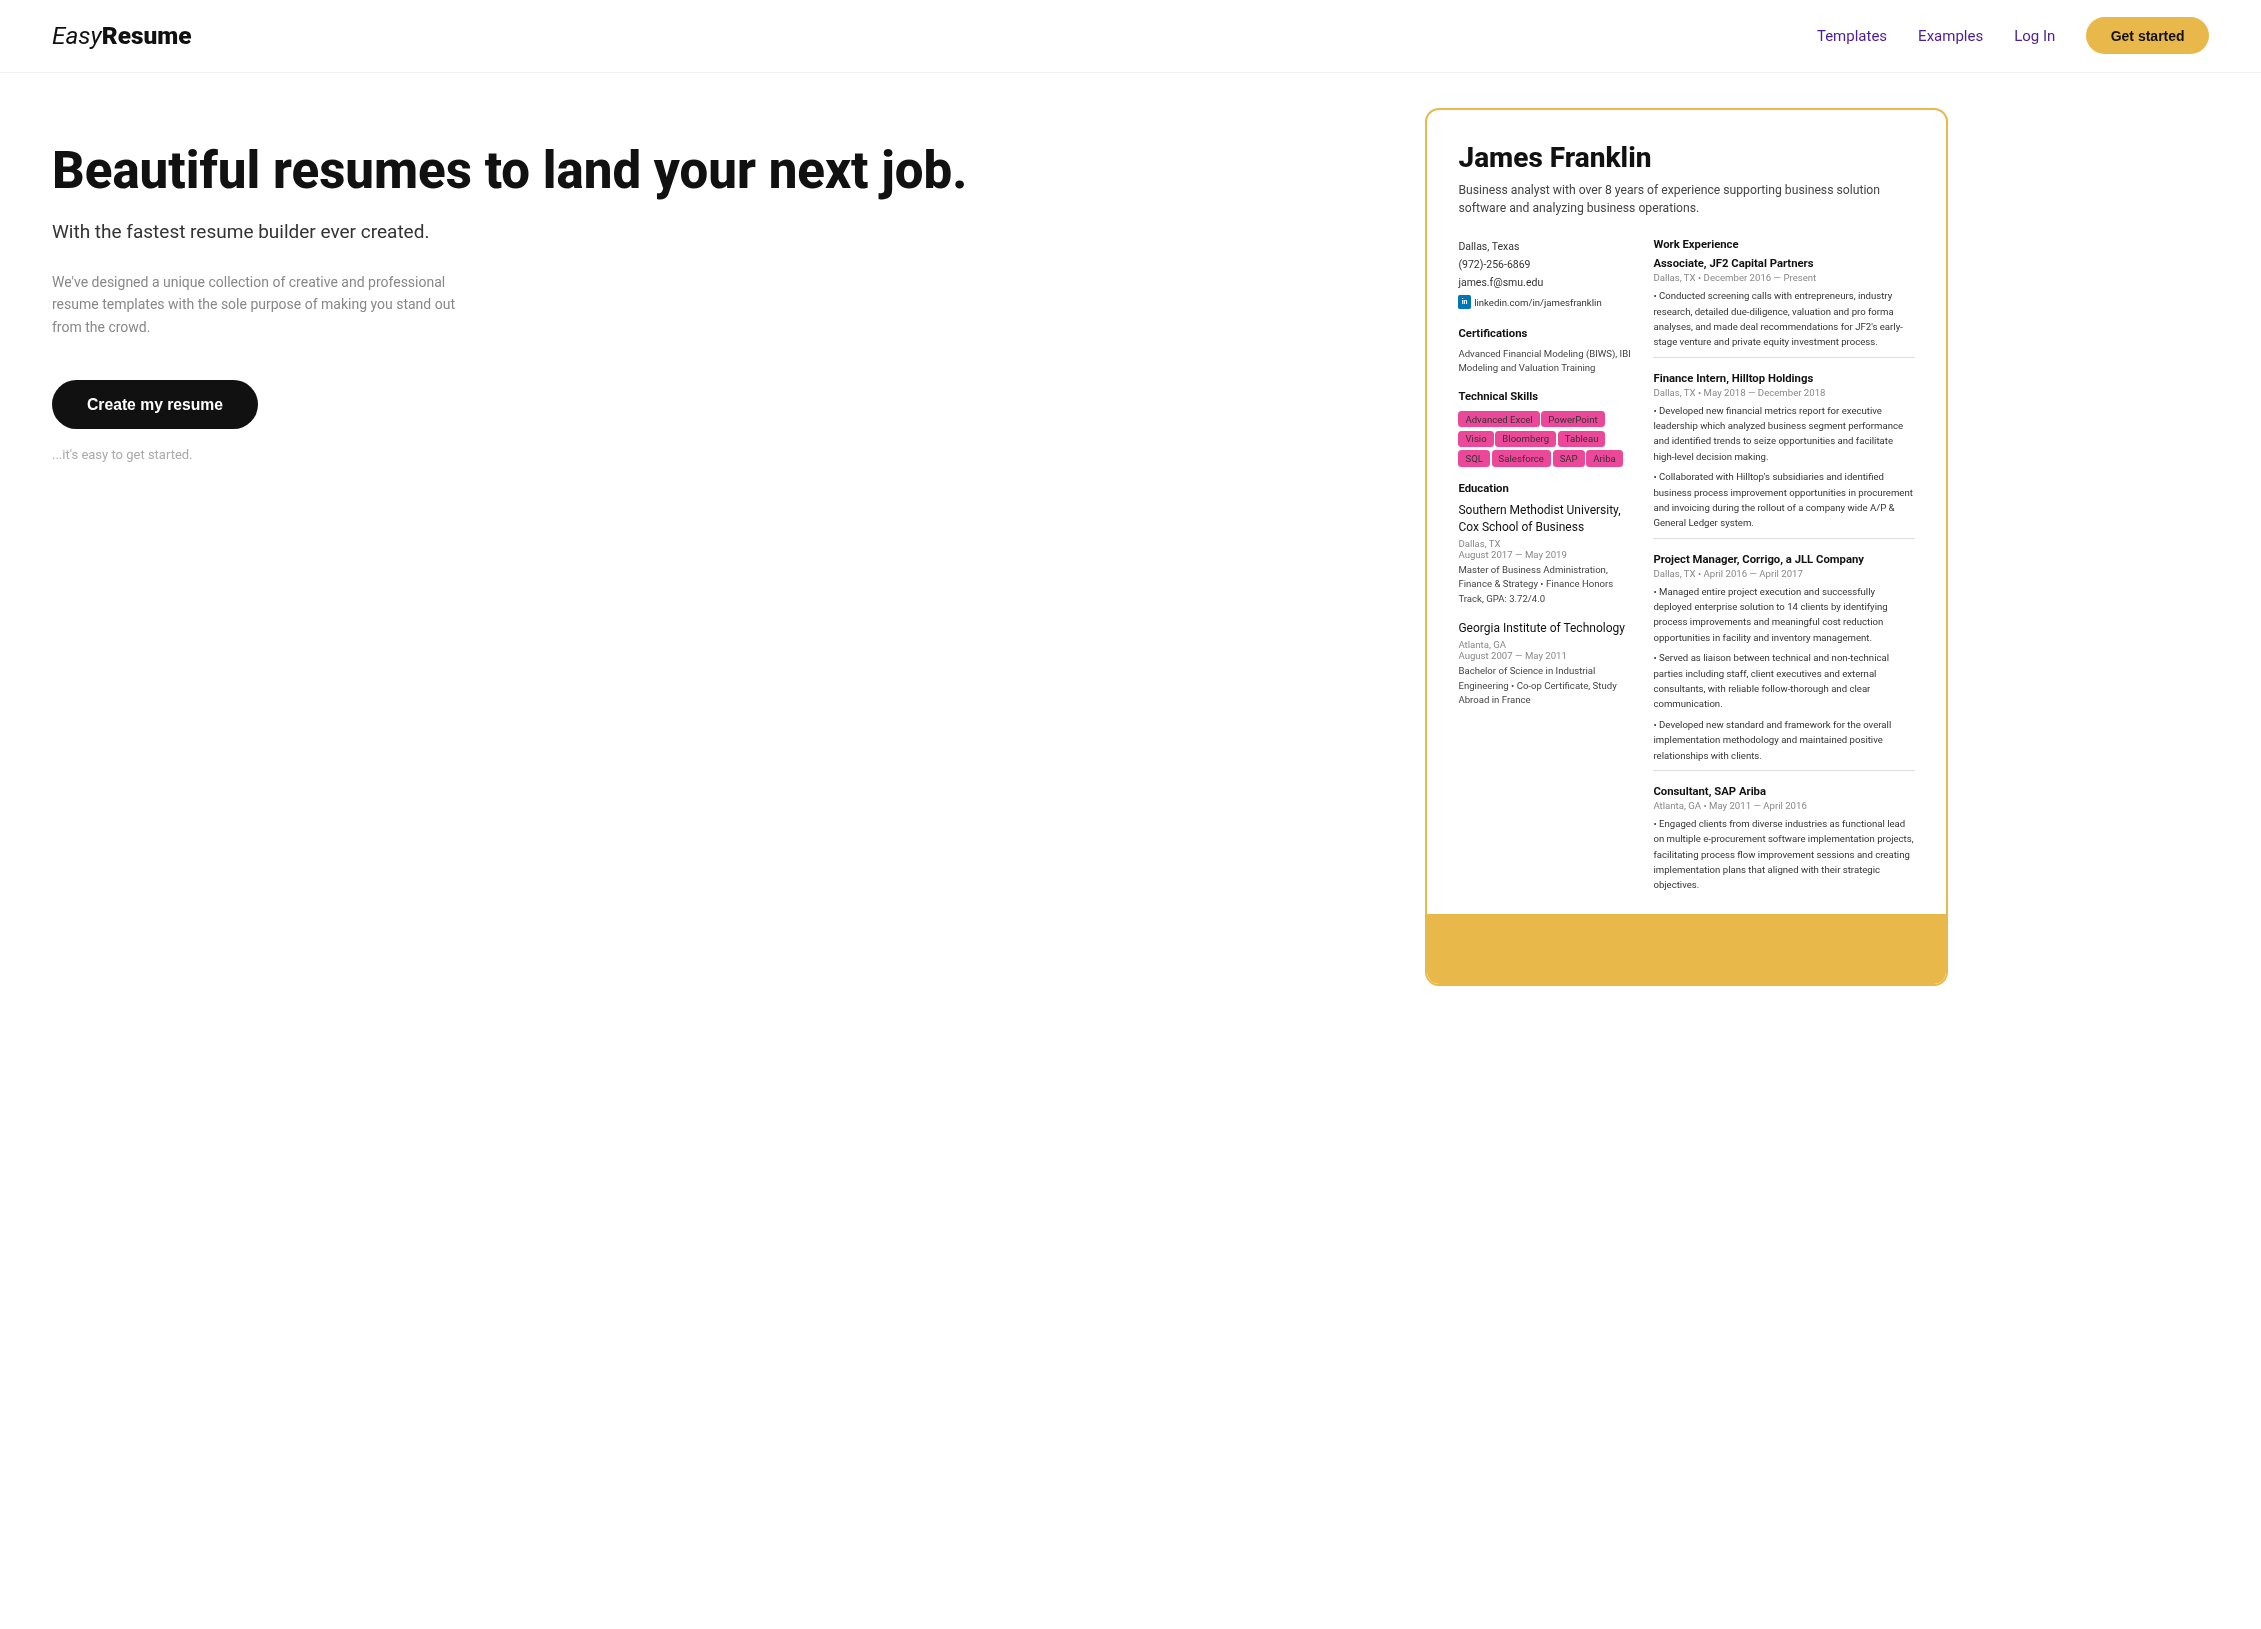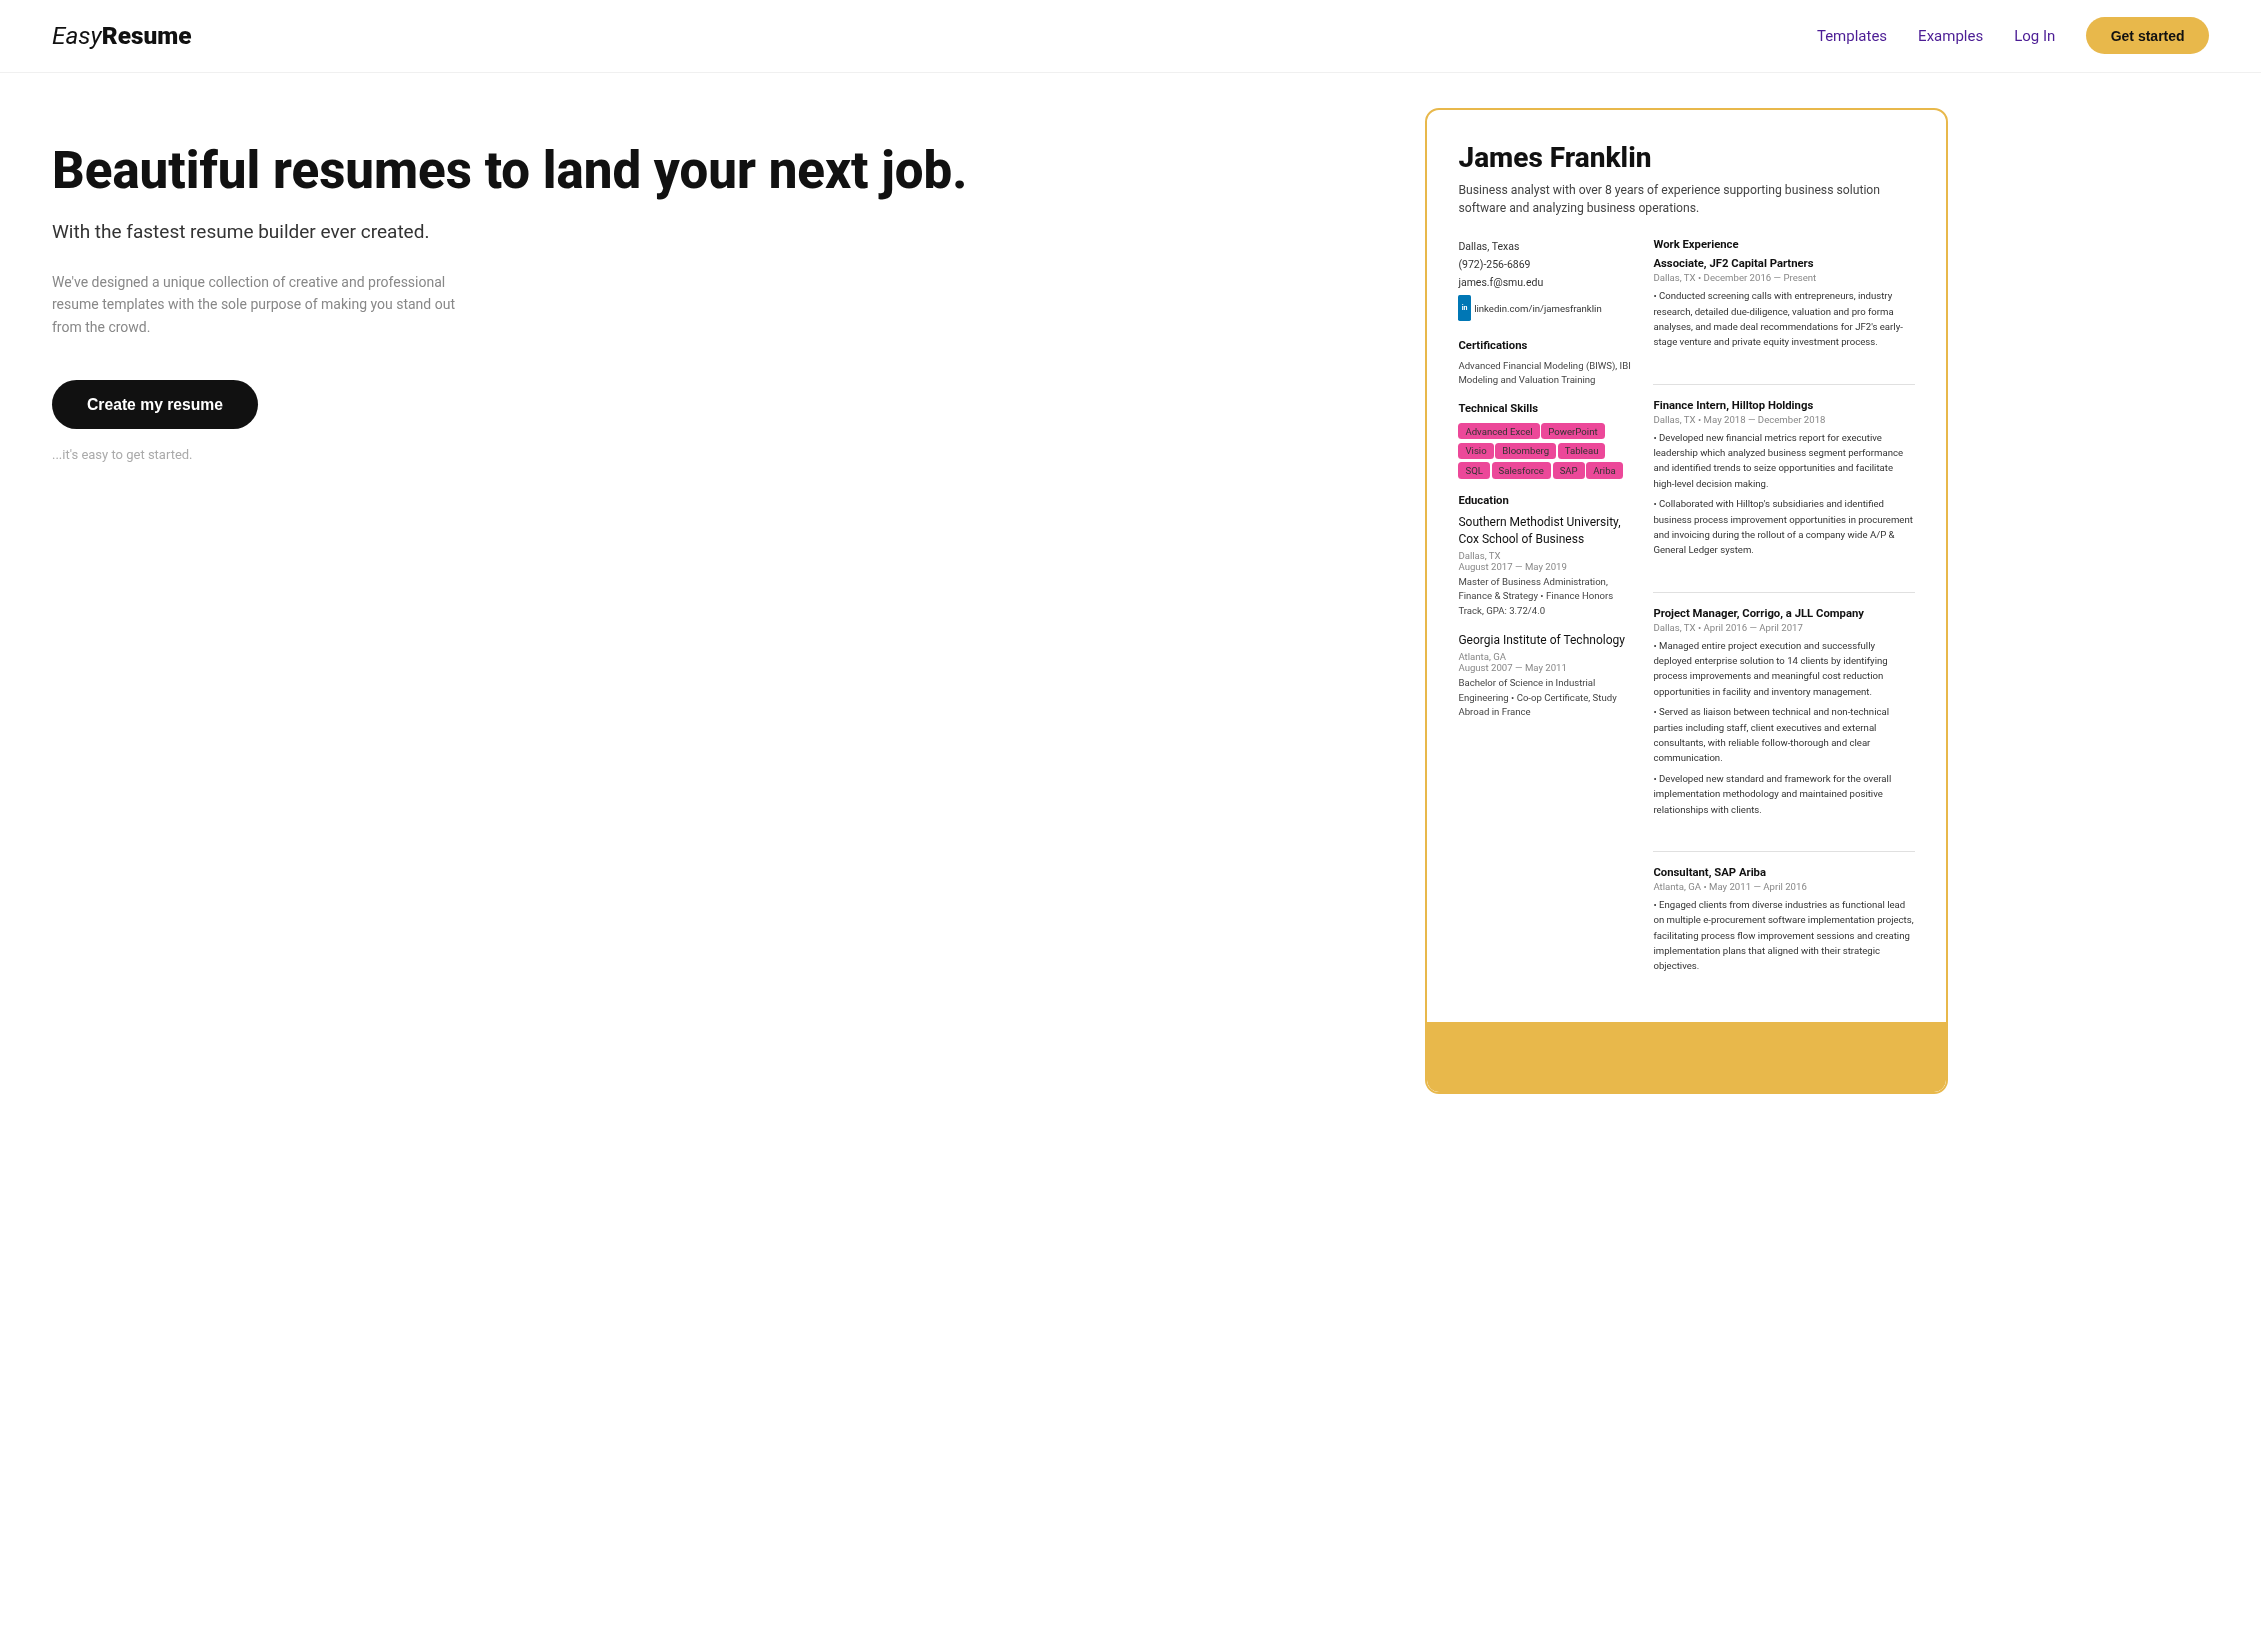--- a/index.html
+++ b/index.html
@@ -63,21 +63,21 @@
     .resume-tagline { font-size: 12.2px; color: #444; line-height: 1.5; margin-bottom: 21px; max-width: 454px; }
 
     .resume-body { display: flex; gap: 21px; }
 
     
     .resume-left { flex: 0 0 174px; }
     .contact-block { margin-bottom: 17.4px; }
     .contact-item { font-size: 10.5px; color: #333; line-height: 1.7; }
     .linkedin-row { display: flex; align-items: center; gap: 3.5px; margin-top: 3.5px; }
     .linkedin-icon {
-      width: 12.2px; height: 26px; background: #0077b5; border-radius: 1.7px;
+      width: 12.2px; height: 14px; background: #0077b5; border-radius: 1.7px;
       display: inline-flex; align-items: center; justify-content: center;
       color: white; font-size: 7px; font-weight: 700; flex-shrink: 0;
     }
     .linkedin-text { font-size: 9.6px; color: #333; }
 
     .section-label { font-size: 11.3px; font-weight: 700; color: #111; margin-bottom: 7px; margin-top: 14px; }
     .cert-text { font-size: 9.6px; color: #444; line-height: 1.5; }
 
     .skills-section { margin-top: 14px; }
     .skill-tag {
@@ -89,21 +89,21 @@
     .edu-school { font-size: 12px; font-weight: 400; color: #111; line-height: 1.4; margin-bottom: 1.7px; }
     .edu-location { font-size: 9.6px; color: #888; }
     .edu-dates { font-size: 9.6px; color: #888; margin-bottom: 3.5px; }
     .edu-degree { font-size: 9.6px; color: #444; line-height: 1.5; }
     .edu-block { margin-bottom: 14px; }
 
     
     .resume-right { flex: 1; }
     .work-title { font-size: 11.3px; font-weight: 700; color: #111; margin-bottom: 6px; }
 
-    .job-block { margin-bottom: 14px; padding-bottom: 29px; border-bottom: 0.9px solid #e0e0e0; }
+    .job-block { margin-bottom: 14px; padding-bottom: 2px; border-bottom: 0.9px solid #e0e0e0; }
     .job-block:last-child { border-bottom: none; }
     .job-name { font-size: 11.3px; font-weight: 700; color: #111; margin-bottom: 1.7px; }
     .job-meta { font-size: 9.6px; color: #888; margin-bottom: 5.2px; }
     .job-bullet { font-size: 9.6px; color: #333; line-height: 1.6; margin-bottom: 5.2px; }
 
     
     .yellow-bar {
       height: 70px; background: #e8b84b; margin: 0 -31px;
       border-radius: 0 0 12.2px 12.2px;
     }

